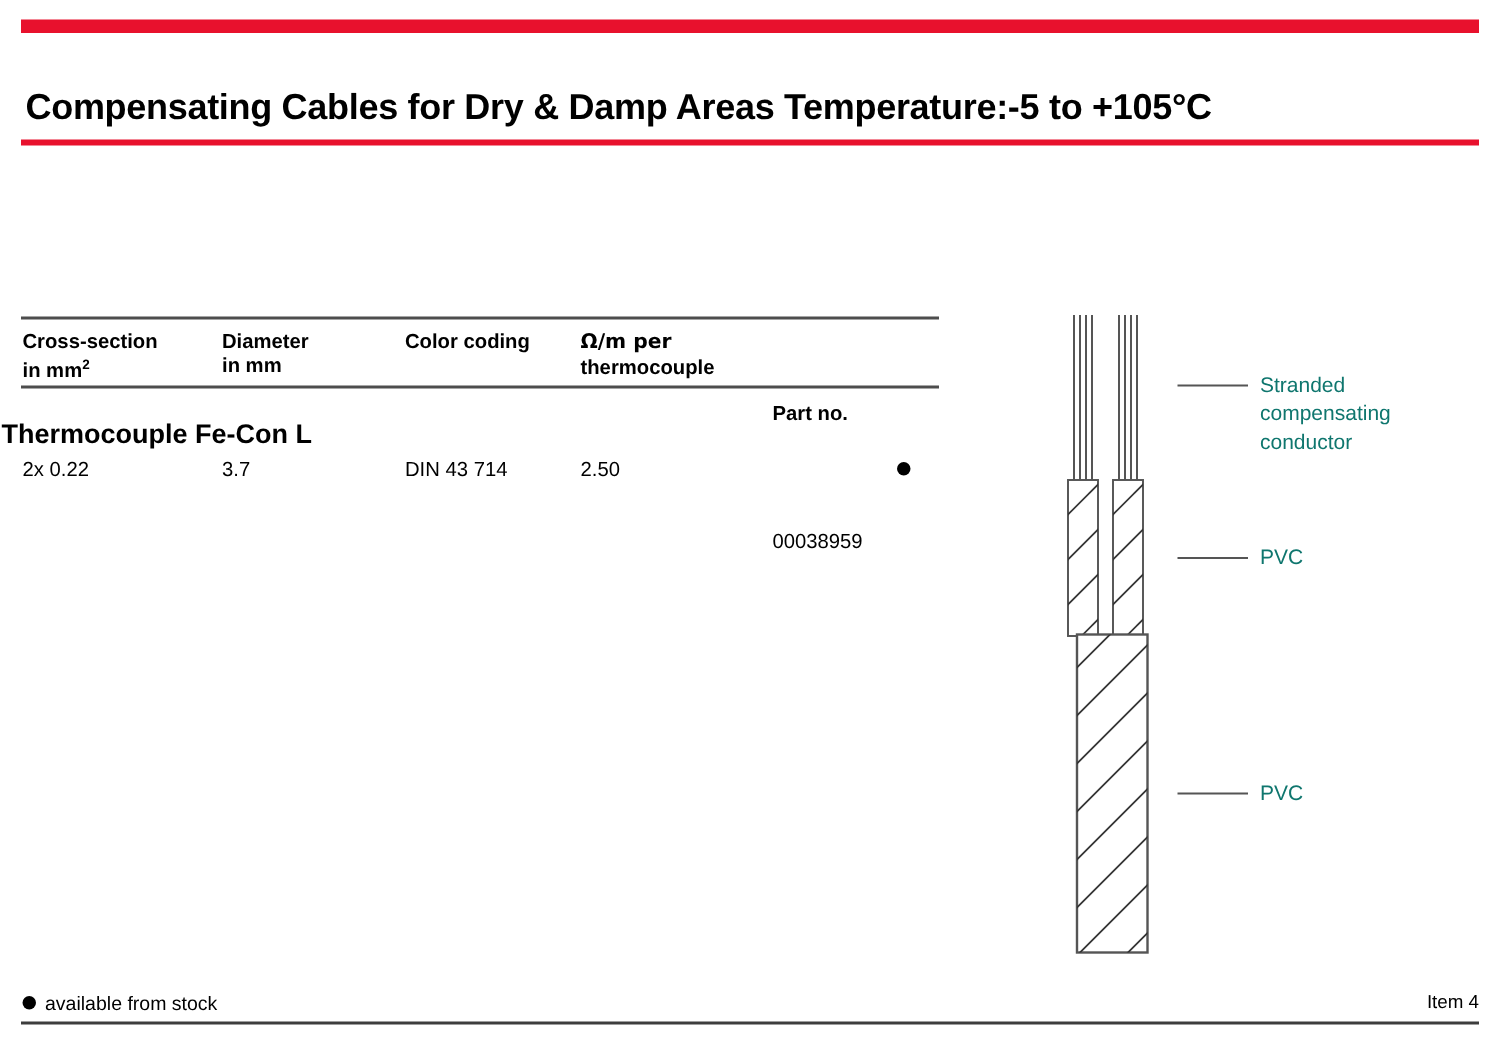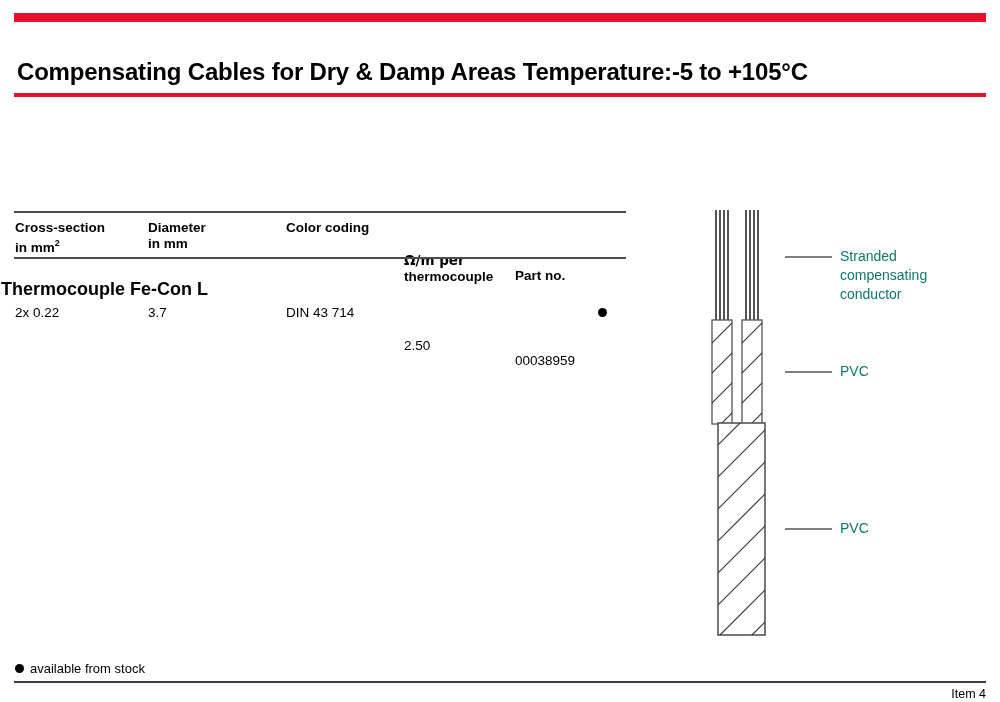--- a/index.html
+++ b/index.html
@@ -60,22 +60,22 @@
     font-size: 13.5px;
     line-height: 15.5px;
   }
   .th {
     font-weight: bold;
     top: 220px;
     white-space: pre-line;
   }
   .c1 { left: 15px; }
   .c2 { left: 148px; }
-  .c3 { left: 270px; margin-left: 16px; }
-  .c4 { left: 404px; margin-top: 33px; }
+  .c3 { left: 270px; }
+  .c4 { left: 387px; }
   .c5 { left: 515px; margin-top: 48px; }
 
   .group-label {
     position: absolute;
     left: 1px;
     top: 279px;
     font-size: 18px;
     font-weight: bold;
     text-align: right;
   }
@@ -136,21 +136,20 @@
     left: 30px;
     top: 661px;
     font-size: 13px;
   }
   .footer-item {
     position: absolute;
     right: 14px;
     top: 661px;
     font-size: 12.5px;
     text-align: right;
-    margin-top: 26px;
   }
   .rule-footer {
     position: absolute;
     left: 14px;
     top: 681px;
     width: 972px;
     height: 1.6px;
     background: #3d3d3d;
   }
 </style>

